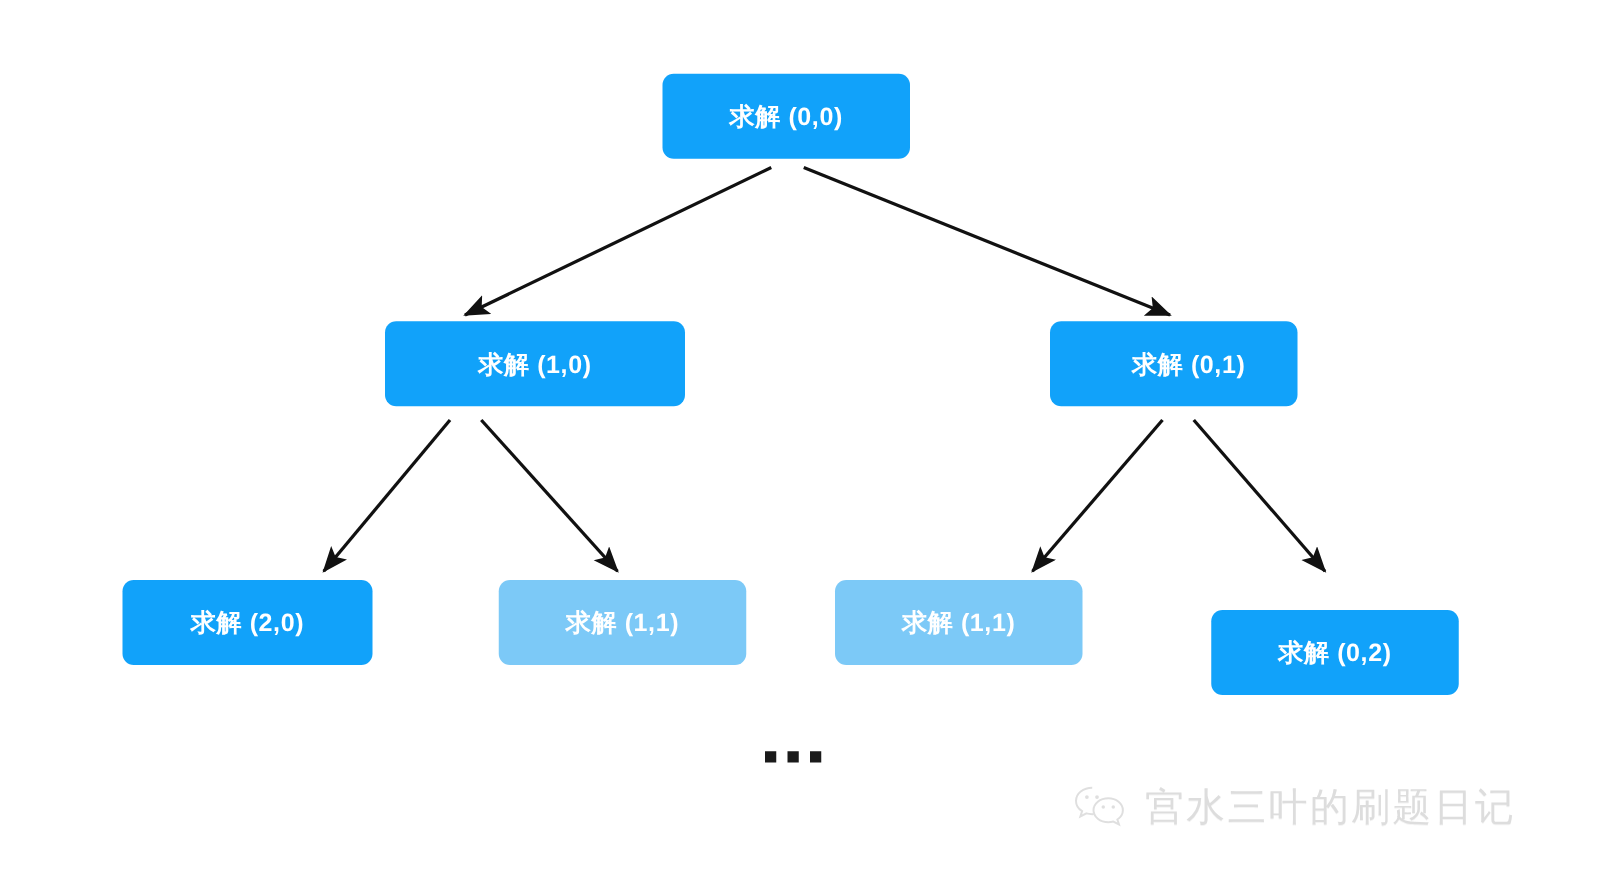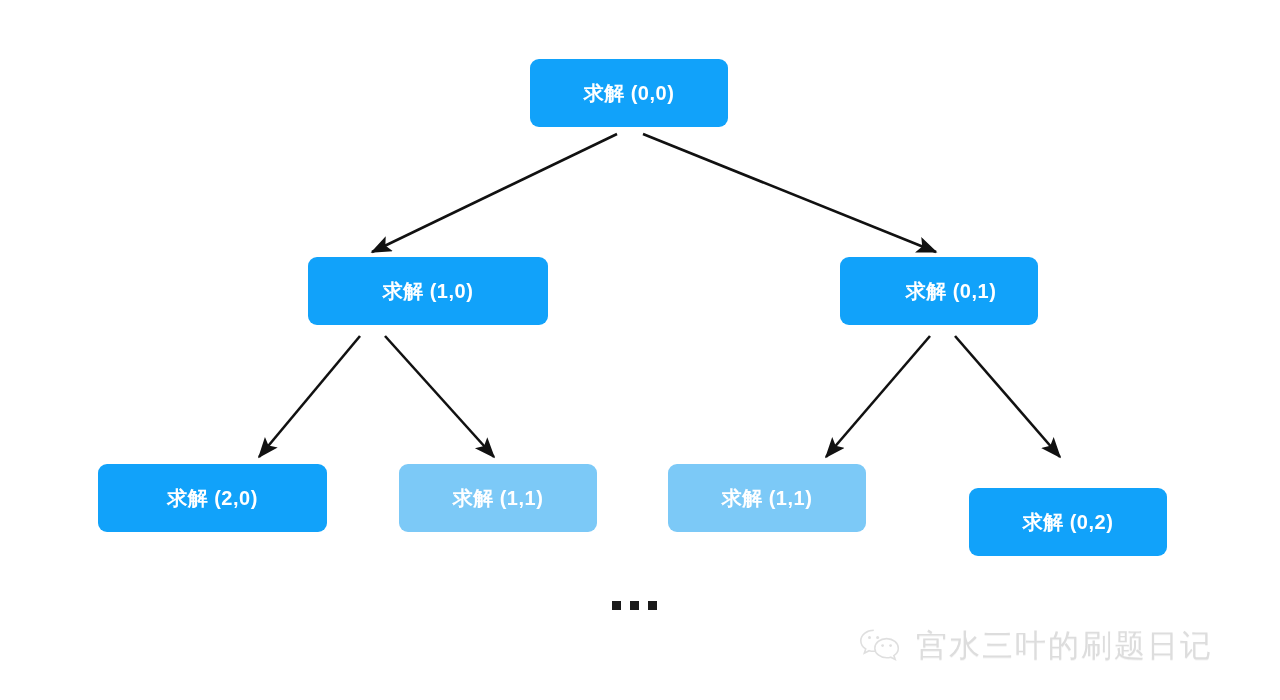--- a/index.html
+++ b/index.html
@@ -94,21 +94,21 @@
   <div id="node-layer">
       <div class="node node-root" style="left: 530px; top: 59px; width: 198px; height: 68px;">
         <span>求解 (0,0)</span>
       </div>
       <div class="node node-strong" style="left: 272px; top: 257px; width: 240px; height: 68px; margin-left: 36px;">
         <span>求解 (1,0)</span>
       </div>
       <div class="node node-strong" style="left: 840px; top: 257px; width: 198px; height: 68px; padding-left: 24px;">
         <span>求解 (0,1)</span>
       </div>
-      <div class="node node-strong" style="left: 98px; top: 464px; width: 229px; height: 68px;">
+      <div class="node node-strong" style="left: 98px; top: 464px; width: 200px; height: 68px;">
         <span>求解 (2,0)</span>
       </div>
       <div class="node node-light" style="left: 399px; top: 464px; width: 198px; height: 68px;">
         <span>求解 (1,1)</span>
       </div>
       <div class="node node-light" style="left: 668px; top: 464px; width: 198px; height: 68px;">
         <span>求解 (1,1)</span>
       </div>
       <div class="node node-strong" style="left: 969px; top: 464px; width: 198px; height: 68px; margin-top: 24px;">
         <span>求解 (0,2)</span>

